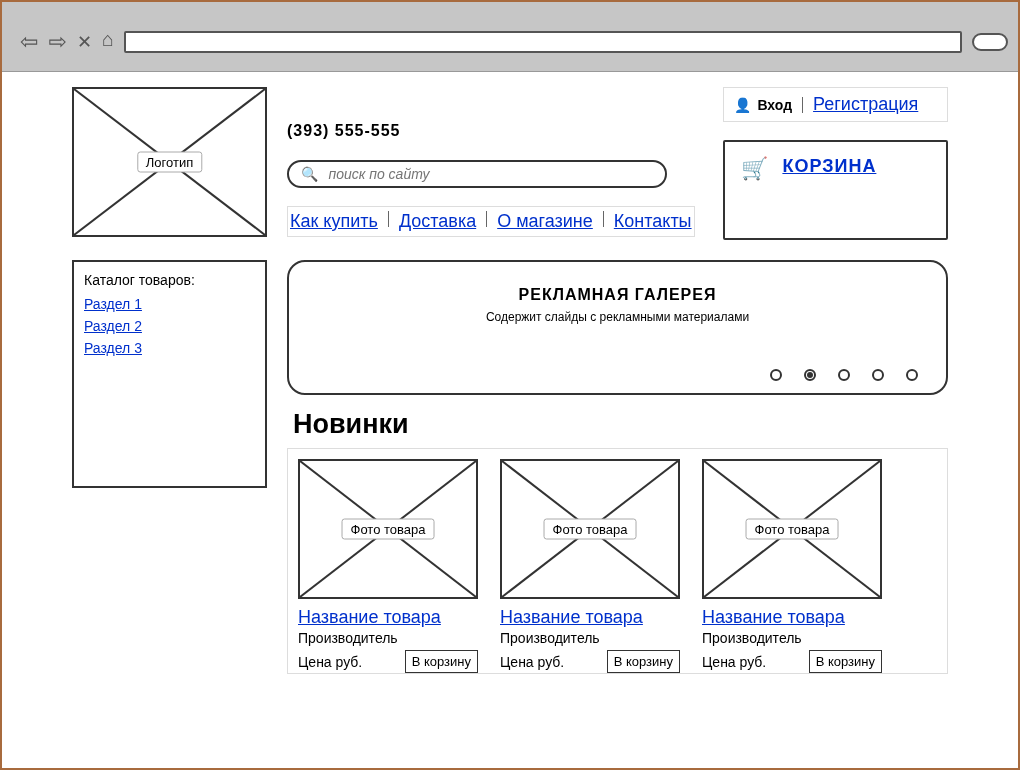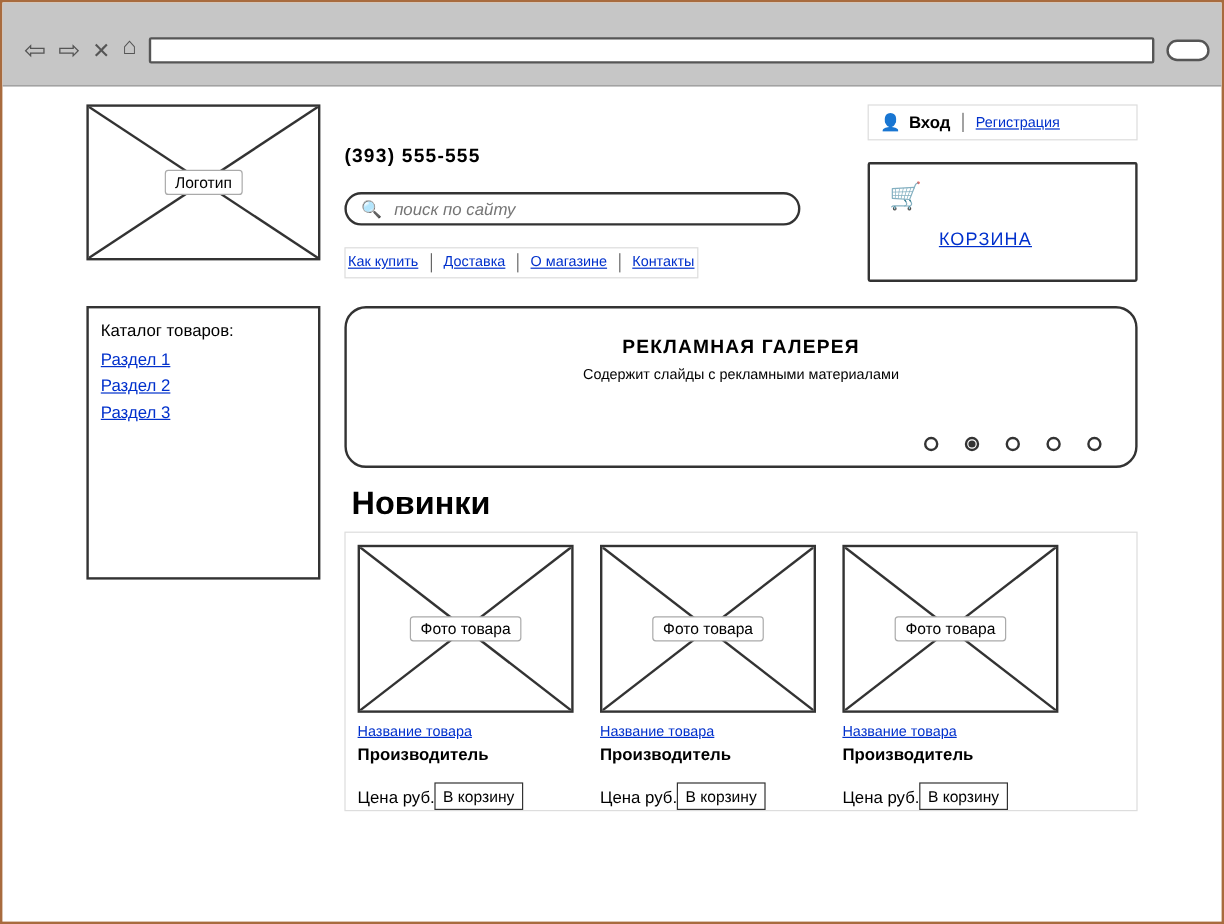--- a/index.html
+++ b/index.html
@@ -79,21 +79,21 @@
     left: 50%; top: 50%;
     transform: translate(-50%,-50%);
     background: #fff;
     border: 1px solid #aaa;
     border-radius: 3px;
     padding: 2px 8px;
     font-size: 13px;
     white-space: nowrap;
   }
 
-  .logo-box { width: 195px; height: 130px; }
+  .logo-box { width: 195px; height: 150px; }
 
   .center-col { flex: 1; padding-top: 35px; }
   .phone {
     font-size: 16px;
     font-weight: bold;
     margin-bottom: 20px;
     letter-spacing: 1px;
   }
   .search-wrap {
     display: flex;
@@ -114,21 +114,21 @@
   .info-links {
     display:flex;
     border:1px solid #ddd;
     width:fit-content;
     padding:4px 2px;
   }
   .info-links a, .link {
     color: #0030cc;
     text-decoration: underline;
     cursor: pointer;
-    font-size: 12px;
+    font-size: 18px;
   }
   .info-links span.sep, .sep {
     display:inline-block;
     width:0; height:16px;
     border-left:1.5px solid #666;
     margin: 0 10px;
     vertical-align: middle;
   }
 
   .right-col { width: 225px; padding-top: 0; }
@@ -145,21 +145,21 @@
   .cart-box {
     border:2px solid #333;
     border-radius:2px;
     height:100px;
     padding:14px 16px;
     display:flex;
     align-items:flex-start;
     gap:14px;
   }
   .cart-box .cart-icon { font-size:22px; }
-  .cart-box .cart-link { color:#0030cc; text-decoration:underline; font-size:15px; font-weight:normal; letter-spacing:1px;margin-top:40px; }
+  .cart-box .cart-link { color:#0030cc; text-decoration:underline; font-size:18px; font-weight:bold; letter-spacing:1px; }
 
   .mid-row { display:flex; gap:20px; margin-top:20px; align-items:flex-start; }
   .catalog-box {
     width:195px;
     height:228px;
     border:2px solid #333;
     padding:10px 10px;
     font-size:14px;
   }
   .catalog-box .title { margin-bottom:8px; }
@@ -196,22 +196,22 @@
     margin:1px;
   }
 
   .section-title { font-size:27px; font-weight:bold; margin:14px 0 8px 6px;}
 
   .products-box { border:1px solid #ddd; padding:10px 10px 0 10px; }
   .products { display:flex; gap:22px; }
   .product { width:180px; }
   .product .img-box { width:180px; height:140px; }
   .product .p-name { margin-top:8px; display:inline-block; }
-  .product .p-maker { font-size:14px; margin-top:2px;font-weight:bold; }
-  .product .p-bottom { display:flex; align-items:center; margin-top:16px;}
+  .product .p-maker { font-size:14px; margin-top:2px; }
+  .product .p-bottom { display:flex; justify-content:space-between; align-items:center; margin-top:4px;}
   .product .p-price { font-size:14px; }
   .product .p-btn { border:1.5px solid #333; background:#fff; font-family:inherit; font-size:13px; padding:3px 6px; cursor:pointer; }
 
   .footer {
     margin-top:18px;
     border:2px solid #333;
     text-align:center;
     padding:6px 0;
     font-size:13px;
   }

